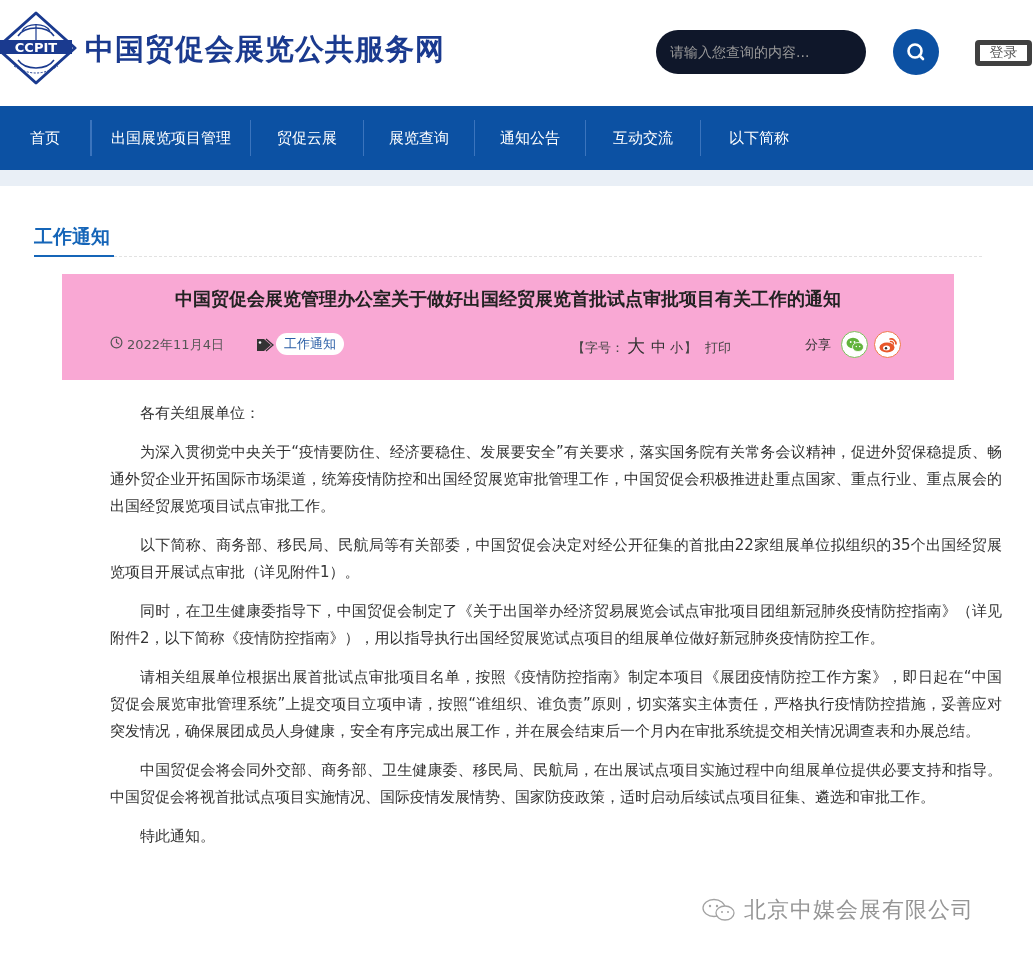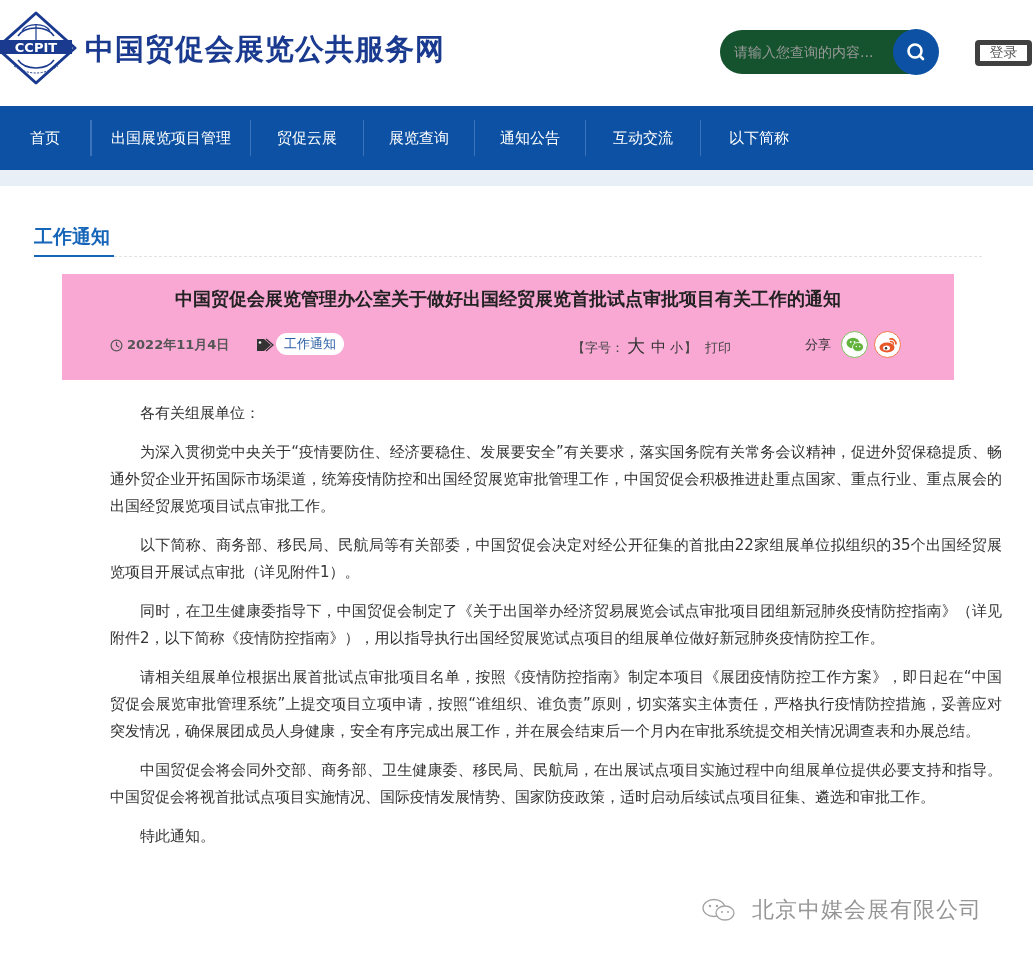--- a/index.html
+++ b/index.html
@@ -3,58 +3,58 @@
 <meta charset="utf-8">
 <style>
   * { box-sizing: border-box; margin: 0; padding: 0; }
   html, body { width: 1033px; height: 956px; overflow: hidden; background: #ffffff; }
   body { font-family: "DejaVu Sans", "Liberation Sans", sans-serif; color: #333; position: relative; }
 
   
   .header { position: absolute; left: 0; top: 0; width: 1033px; height: 106px; background: #fff; }
   .logo { position: absolute; left: -6px; top: 10px; width: 84px; height: 76px; }
   .site-title { position: absolute; left: 85px; top: 30px; font-size: 29px; font-weight: bold; color: #1a3a8f; letter-spacing: 1px; white-space: nowrap; }
-  .search-box { position: absolute; left: 720px; top: 30px; width: 210px; height: 44px; background: #14532d; border-radius: 22px; }
+  .search-box { position: absolute; left: 656px; top: 30px; width: 210px; height: 44px; background: #0f172a; border-radius: 22px; }
   .search-input { position: absolute; left: 14px; top: 0; width: 180px; height: 44px; border: none; background: transparent; font-size: 14px; color: #999; outline: none; font-family: "DejaVu Sans", sans-serif; }
   .search-input::placeholder { color: #999; }
   .search-btn { position: absolute; left: 893px; top: 29px; width: 46px; height: 46px; border-radius: 50%; background: #0c51a3; display: flex; align-items: center; justify-content: center; cursor: pointer; }
   .login-btn { position: absolute; left: 975px; top: 40px; width: 57px; height: 26px; border: 5px solid #404040; border-radius: 4px; background: #fff; font-size: 14px; color: #555; display: flex; align-items: center; justify-content: center; cursor: pointer; }
 
   
   .nav { position: absolute; left: 0; top: 106px; width: 1033px; height: 64px; background: #0c51a3; display: flex; align-items: center; }
   .nav-item { height: 64px; display: flex; align-items: center; justify-content: center; color: #fff; font-size: 15px; white-space: nowrap; cursor: pointer; position: relative; }
   .nav-sep { width: 1px; height: 36px; background: #3b74bd; }
   .subband { position: absolute; left: 0; top: 170px; width: 1033px; height: 16px; background: #e9eff6; }
 
   
   .section-head { position: absolute; left: 34px; top: 224px; }
   .section-title { font-size: 19px; font-weight: bold; color: #1565b8; }
   .section-line { position: absolute; left: 34px; top: 256px; width: 948px; height: 0; border-top: 1px dashed #e2e2e2; }
   .section-underline { position: absolute; left: 34px; top: 255px; width: 80px; height: 2px; background: #1565b8; }
 
   
   .art-card { position: absolute; left: 62px; top: 274px; width: 892px; height: 106px; background: #f9a8d4; }
   .art-title { position: absolute; left: 0; top: 13px; width: 892px; text-align: center; font-size: 18px; font-weight: bold; color: #222; }
-  .meta-date { position: absolute; left: 48px; top: 62px; font-size: 13px; color: #555; display: flex; align-items: center; gap: 4px; font-weight: bold; }
+  .meta-date { position: absolute; left: 48px; top: 62px; font-size: 13px; color: #555; display: flex; gap: 4px; }
   .meta-tag-icon { position: absolute; left: 194px; top: 63px; }
   .meta-tag { position: absolute; left: 214px; top: 59px; height: 22px; padding: 0 8px; background: #fff; border-radius: 11px; font-size: 13px; color: #2a5ea6; display: flex; align-items: center; cursor: pointer; }
   .font-size-ctl { position: absolute; left: 510px; top: 60px; font-size: 13px; color: #444; display: flex; align-items: baseline; white-space: nowrap; }
   .fs-btn { cursor: pointer; color: #333; }
   .fs-large { font-size: 18px; margin: 0 3px; }
   .fs-med { font-size: 15px; margin: 0 3px; }
   .fs-small { font-size: 13px; margin: 0 1px; }
   .print-btn { margin-left: 8px; cursor: pointer; }
   .share-label { position: absolute; left: 743px; top: 62px; font-size: 13px; color: #333; }
   .share-wechat { position: absolute; left: 779px; top: 57px; width: 27px; height: 27px; border-radius: 50%; border: 1.5px solid #7cbf5b; background: #fff; display: flex; align-items: center; justify-content: center; cursor: pointer; }
   .share-weibo { position: absolute; left: 812px; top: 57px; width: 27px; height: 27px; border-radius: 50%; border: 1.5px solid #f0794b; background: #fff; display: flex; align-items: center; justify-content: center; cursor: pointer; }
 
   
   .content { position: absolute; left: 62px; top: 400px; width: 892px; font-size: 15px; line-height: 27px; color: #333; margin-left: 48px; }
   .content p { text-indent: 30px; margin-bottom: 12px; text-align: justify; }
-  .watermark { position: absolute; left: 700px; top: 895px; font-size: 22px; color: #8a8a8a; display: flex; align-items: center; gap: 12px; letter-spacing: 1px; opacity: 0.9; }
+  .watermark { position: absolute; left: 700px; top: 895px; font-size: 22px; color: #8a8a8a; display: flex; align-items: center; gap: 4px; letter-spacing: 1px; opacity: 0.9; }
 </style>
 </head>
 <body>
 
 <div class="header">
   <div class="logo">
     <svg width="84" height="76" viewBox="0 0 84 76">
       <path d="M42 3 L81 38 L42 73 L3 38 Z" fill="#fff" stroke="#1a3a8f" stroke-width="3" stroke-linejoin="round"></path>
       <path d="M24 26 A20 14 0 0 1 60 26" fill="none" stroke="#1a3a8f" stroke-width="1.5"></path>
       <path d="M28 21 A15 10 0 0 1 56 21" fill="none" stroke="#1a3a8f" stroke-width="1.2"></path>

